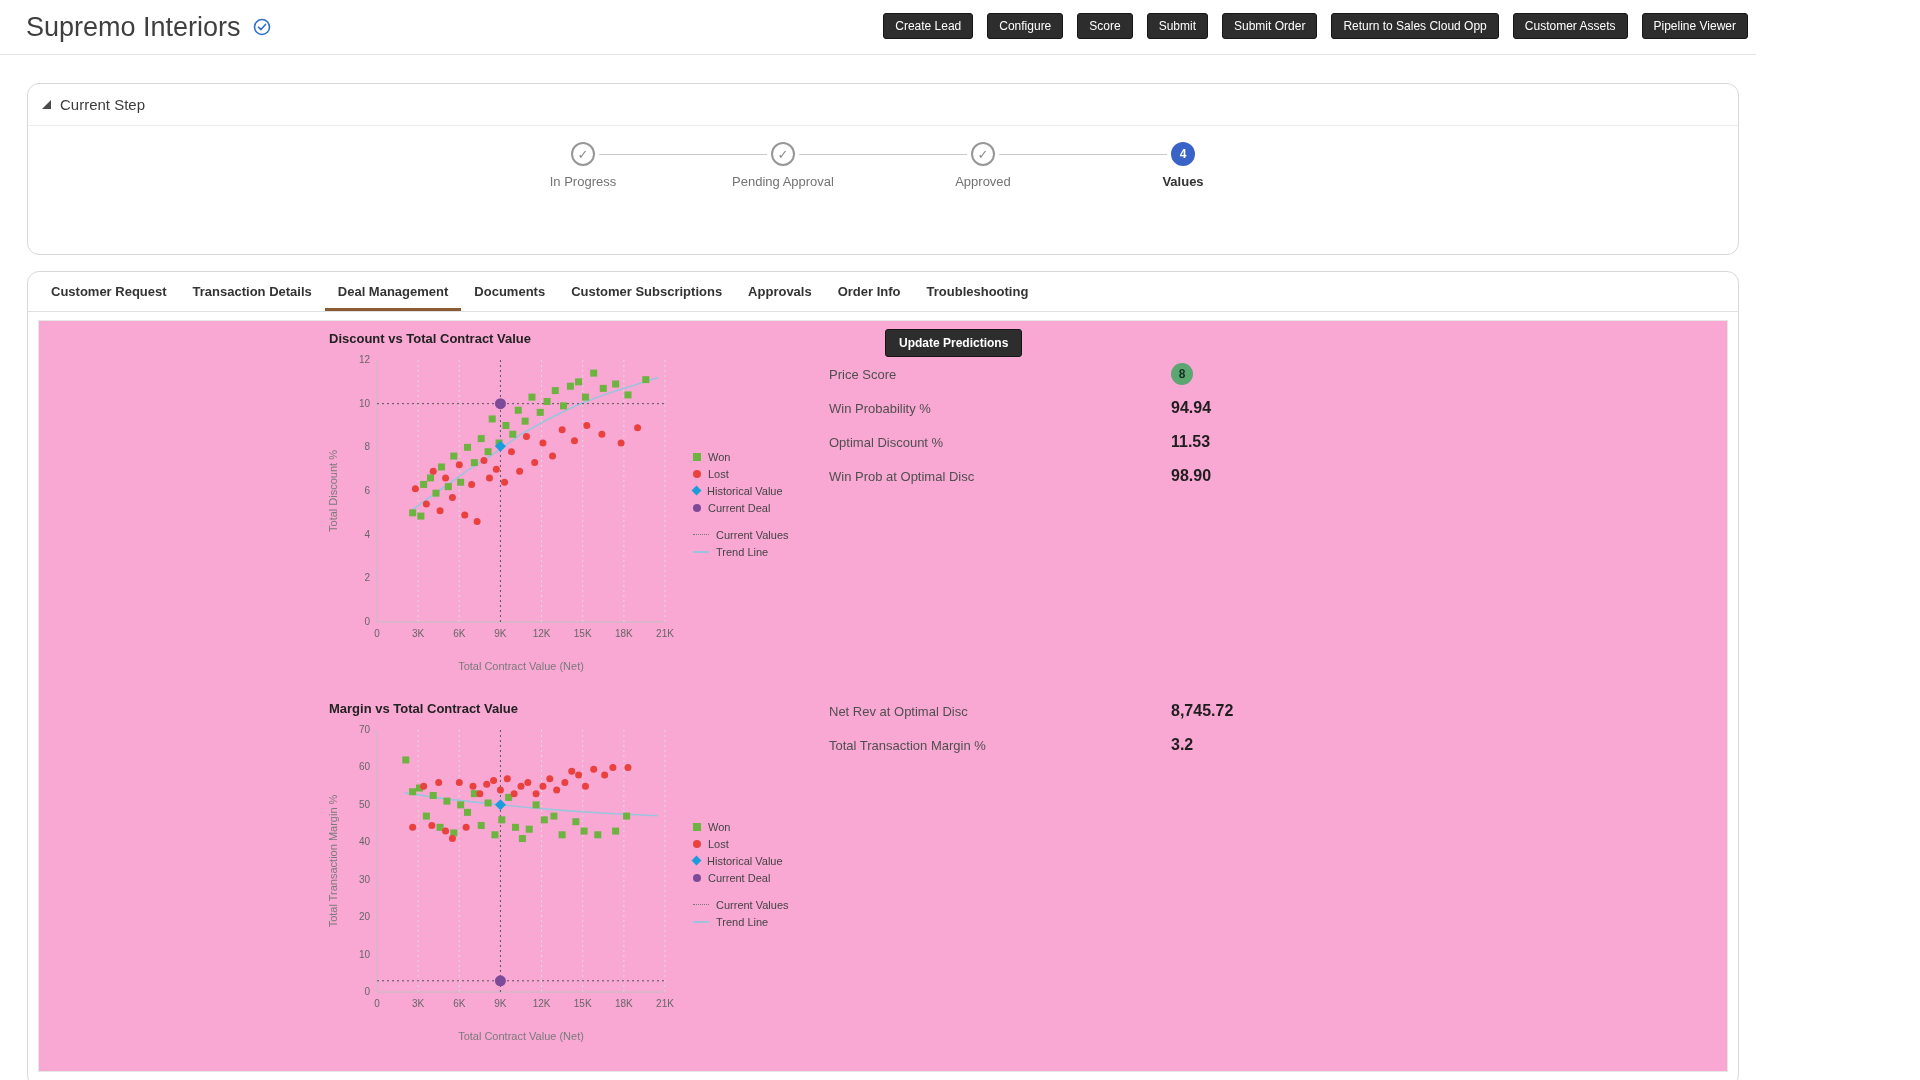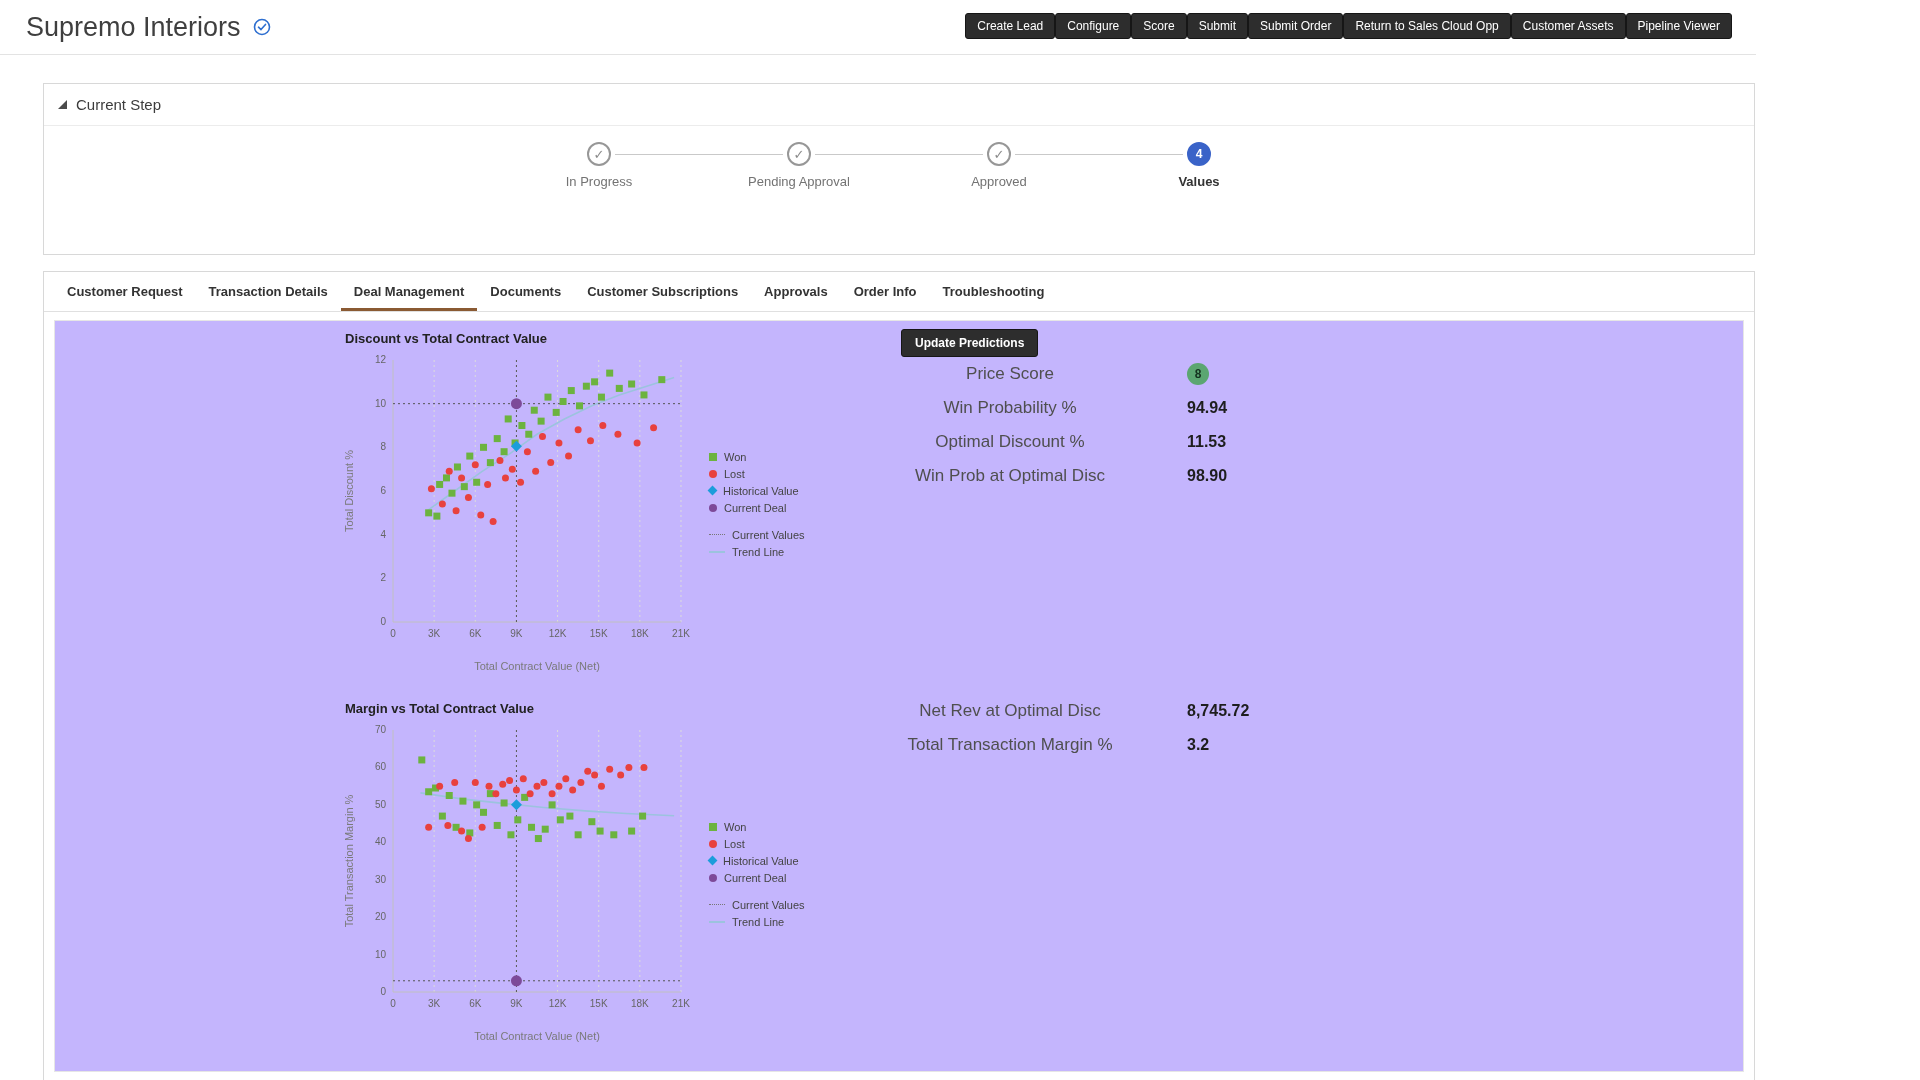--- a/index.html
+++ b/index.html
@@ -4,26 +4,26 @@
 <style>
   html,body{margin:0;padding:0}
   body{width:1920px;height:1080px;overflow:hidden;background:#fff;color:#333;
        font-family:"Liberation Sans",sans-serif}
   .app{width:1756px}
 
   
   .topbar{position:relative;height:54px;border-bottom:1px solid #e3e3e3;display:flex;align-items:center}
   .page-title{font-size:27px;color:#3f3f3f;margin-left:26px;font-weight:400}
   .verified-icon{margin-left:12px;display:flex;align-items:center}
-  .header-actions{position:absolute;right:24px;top:13px;display:flex;gap:0}
+  .header-actions{position:absolute;right:8px;top:13px;display:flex;gap:14px}
   .hbtn{background:#2d2d2d;color:#fff;border:1px solid #161616;border-radius:3px;font-size:12px;
         padding:5px 11px;font-family:inherit;cursor:pointer;white-space:nowrap}
 
   
-  .panel{margin-left:43px;width:1712px;border:1px solid #d8d8d8;border-radius:0;box-sizing:border-box;background:#fff}
+  .panel{margin-left:27px;width:1712px;border:1px solid #d8d8d8;border-radius:12px;box-sizing:border-box;background:#fff}
   #currentStepPanel{margin-top:28px}
   .panel-header{display:flex;align-items:center;gap:9px;padding:12px 14px;border-bottom:1px solid #ececec;
                 font-size:15px;color:#3c3c3c}
   .collapse-icon{display:flex;cursor:pointer}
 
   
   .step-body{height:112px}
   .stepper{position:relative;width:760px;height:70px;margin:16px auto 0}
   .step{position:absolute;width:160px;display:flex;flex-direction:column;align-items:center;top:0}
   .step-circle{width:24px;height:24px;border-radius:50%;box-sizing:border-box;border:2px solid #979797;
@@ -32,21 +32,21 @@
   .step-label{margin-top:8px;font-size:13px;color:#737373;white-space:nowrap}
   .step.active .step-label{color:#333;font-weight:bold}
   .step-connector{position:absolute;height:1px;background:#c9c9c9;top:12px}
 
   
   #mainPanel{margin-top:16px;height:816px}
   .tab-bar{display:flex;padding:0 10px;border-bottom:1px solid #e0e0e0}
   .tab{padding:12px 13px 9px 13px;font-size:13px;font-weight:bold;color:#333;cursor:pointer;
        border-bottom:3px solid transparent;white-space:nowrap}
   .tab.active{border-bottom-color:#8a5a33}
-  .content-area{position:relative;margin:8px 10px;border:1px solid #e6e6e6;height:750px;background:#c4b5fd}
+  .content-area{position:relative;margin:8px 10px;border:1px solid #e6e6e6;height:750px;background:#f9a8d4}
 
   
   .chart-block{position:absolute;left:286px}
   #chartBlock1{top:10px}
   #chartBlock2{top:380px}
   .chart-title{font-size:13px;font-weight:bold;color:#222;margin:0 0 2px 4px}
   .chart-row{display:flex;align-items:flex-start}
   .legend{margin-left:16px;margin-top:100px}
   .legend-item{display:flex;align-items:center;height:17px}
   .legend-marker{width:8px;height:8px;margin-right:7px;flex:0 0 auto;background:var(--c)}
@@ -60,21 +60,21 @@
   .ticklabel{font-size:10px;fill:#666}
   .axislabel{font-size:11px;fill:#7a7a7a}
 
   
   .updatebtn{position:absolute;left:846px;top:8px;background:#2d2d2d;color:#fff;border:1px solid #161616;
              border-radius:3px;font-size:12px;padding:6px 13px;font-family:inherit;cursor:pointer;font-weight:bold}
   .metrics{position:absolute;left:790px}
   #metrics1{top:36px}
   #metrics2{top:373px}
   .metric-row{display:flex;align-items:center;height:34px}
-  .metric-label{width:330px;text-align:center;color:#4f4f4f;font-size:17px}
+  .metric-label{width:330px;text-align:left;color:#4f4f4f;font-size:13px}
   .metric-value{margin-left:12px;font-weight:bold;color:#1e1e1e;font-size:16px}
   .metric-badge{margin-left:12px;width:22px;height:22px;border-radius:50%;background:#5ba671;color:#14321f;
                 font-weight:bold;font-size:12px;display:flex;align-items:center;justify-content:center}
 </style>
 </head>
 <body>
 
 <div class="app">
 
   <div class="topbar">

